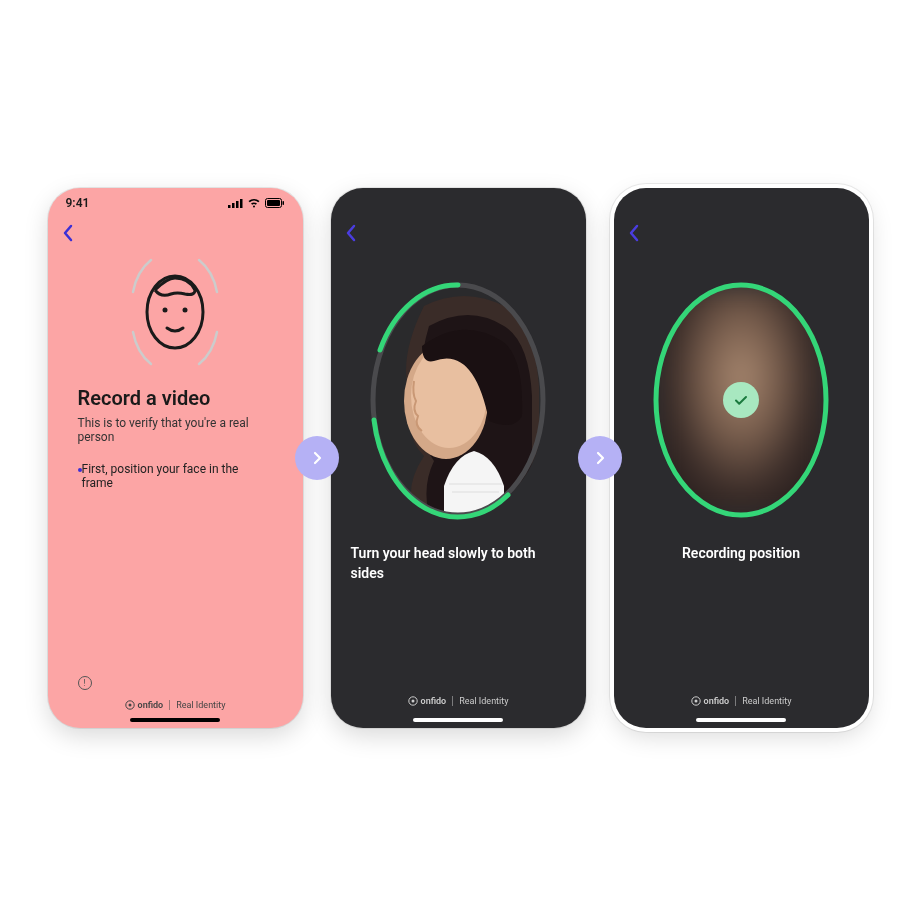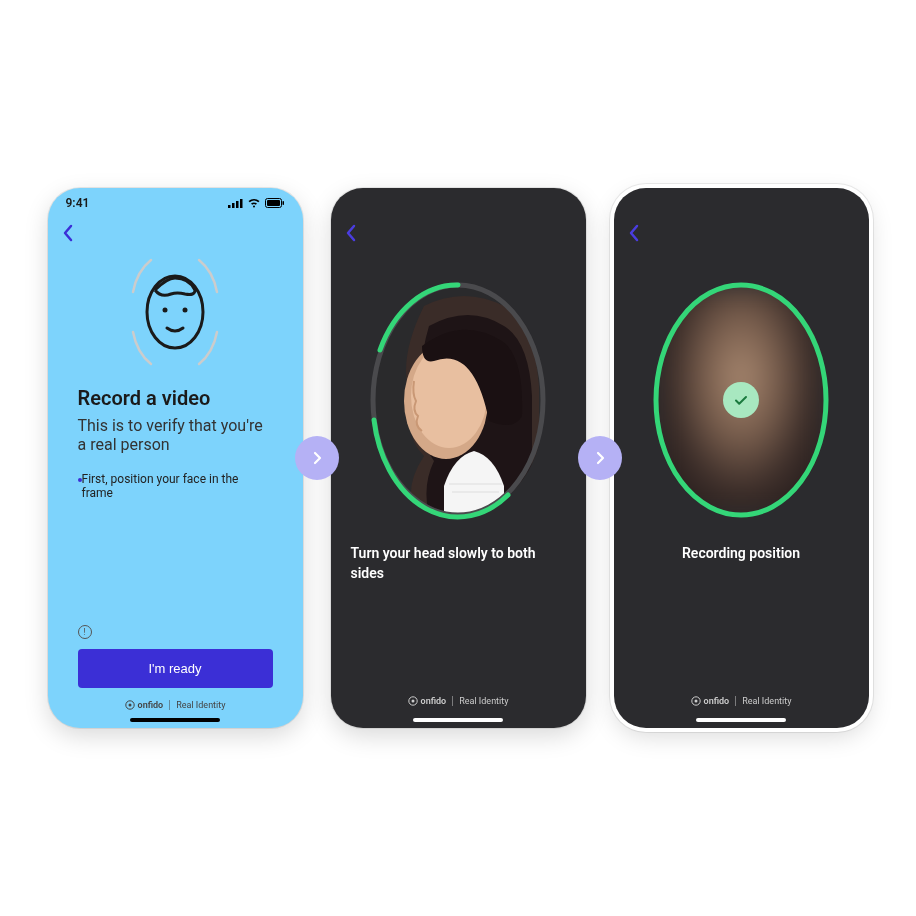--- a/index.html
+++ b/index.html
@@ -15,21 +15,21 @@
       position: relative;
     }
     .phone {
       width: 255px;
       height: 540px;
       border-radius: 32px;
       position: relative;
       overflow: hidden;
       box-shadow: 0 0 0 1px rgba(0,0,0,0.08), 0 8px 24px rgba(0,0,0,0.15);
     }
-    .phone-light { background: #7dd3fc; color: #1a1a1a; }
+    .phone-light { background: #fca5a5; color: #1a1a1a; }
     .phone-dark { background: #2b2b2e; color: #fff; }
 
     .status-bar {
       height: 30px;
       display: flex;
       justify-content: space-between;
       align-items: center;
       padding: 0 18px;
       font-size: 12px;
       font-weight: 600;
@@ -65,21 +65,21 @@
       width: 96px;
       height: 116px;
       position: relative;
     }
     .heading {
       font-size: 20px;
       font-weight: 600;
       margin-bottom: 6px;
     }
     .subheading {
-      font-size: 16px;
+      font-size: 12px;
       color: #333;
       margin-bottom: 18px;
     }
     .bullets { margin-bottom: auto; }
     .bullet {
       display: flex;
       align-items: flex-start;
       margin-bottom: 12px;
     }
     .bullet-dot {
@@ -293,21 +293,20 @@
       <div class="subheading">This is to verify that you're a real person</div>
       <div class="bullets">
         <div class="bullet">
           <span class="bullet-dot"></span>
           <span class="bullet-text">First, position your face in the frame</span>
         </div>
       </div>
       <div class="notice">
         <span class="notice-icon">!</span>
       </div>
-      <button class="primary-btn">I'm ready</button>
       <div class="brand-footer">
         <span class="brand-logo">
           <svg width="10" height="10" viewBox="0 0 10 10">
               <circle cx="5" cy="5" r="4.2" stroke="currentColor" stroke-width="1" fill="none"></circle>
               <circle cx="5" cy="5" r="1.5" fill="currentColor"></circle>
             </svg>
           <span style="font-weight:600">onfido</span>
         </span>
         <span class="brand-divider"></span>
         <span>Real Identity</span>

